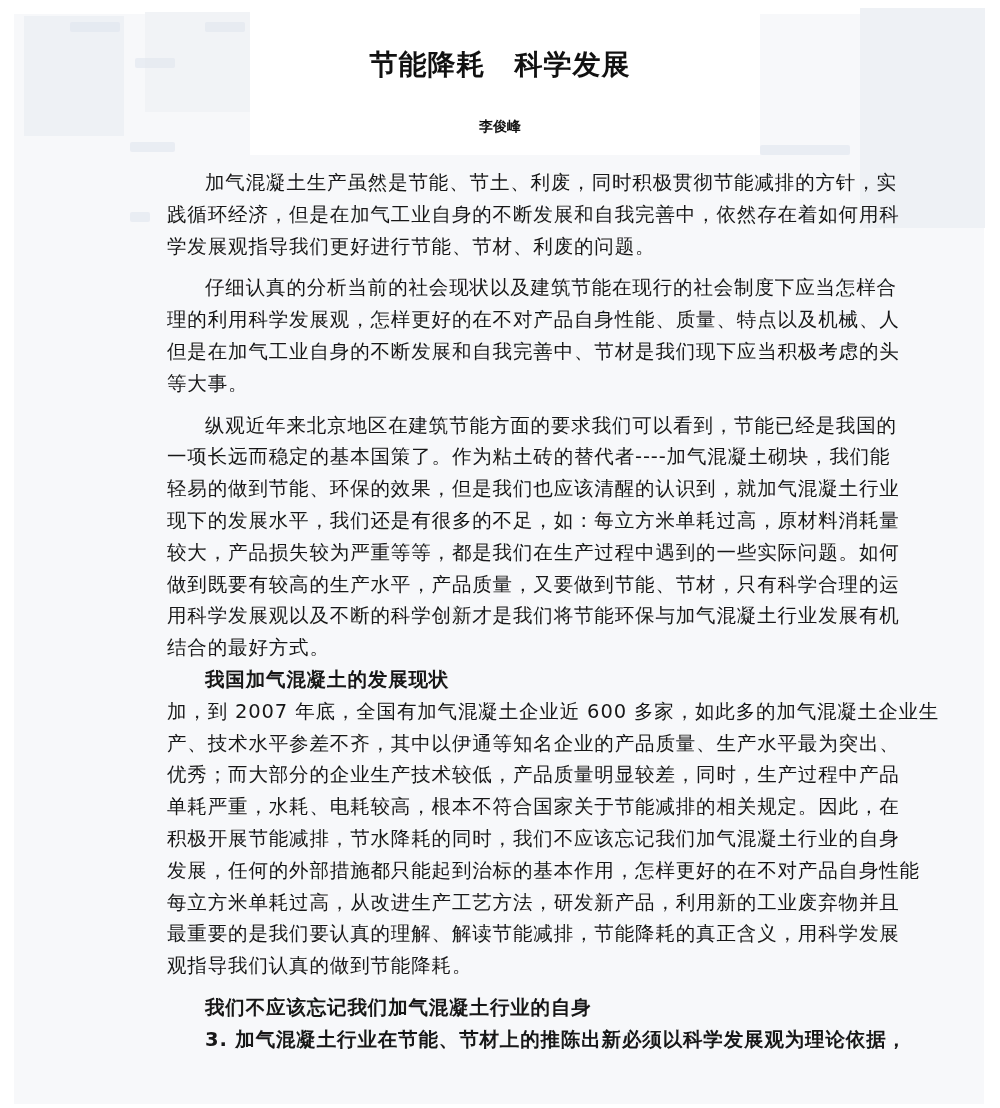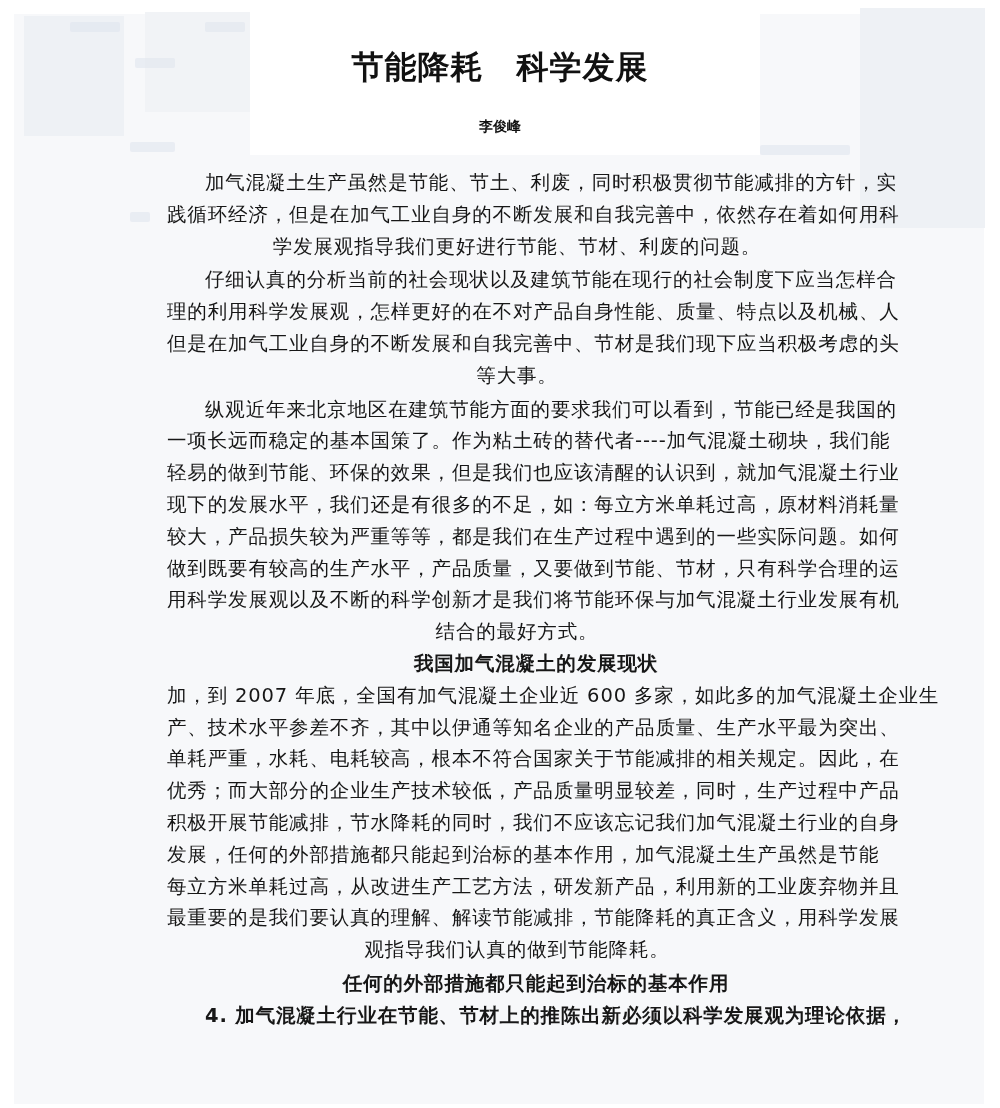--- a/index.html
+++ b/index.html
@@ -21,39 +21,39 @@
   .whiteblock {
     position:absolute; left:250px; top:10px; width:510px; height:145px;
     background:#ffffff;
   }
   .ghost-line {
     position:absolute; height:10px; background:#dfe4ec; opacity:.55; border-radius:2px;
   }
   .title {
     position:absolute; left:0; width:1000px; top:46px; text-align:center;
     font-family:"DejaVu Sans", "Liberation Sans", sans-serif;
-    font-size:32px; font-weight:bold; letter-spacing:1px; color:#111;
+    font-size:28px; font-weight:bold; letter-spacing:1px; color:#111;
     white-space:pre;
   }
   .author {
     position:absolute; left:0; width:1000px; top:118px; text-align:center;
     font-family:"DejaVu Sans", sans-serif;
     font-size:14px; font-weight:bold; color:#111;
   }
   .body {
-    position:absolute; left:167px; top:167px; width:700px;text-align:center;
+    position:absolute; left:167px; top:167px; width:700px;
   }
   .line {
     height:31.8px; line-height:31.8px;
     font-family:"DejaVu Sans", "Liberation Sans", sans-serif;
     font-size:19.5px; letter-spacing:0.85px; white-space:nowrap; color:#171717;
   }
   .line.indent { padding-left:38px; }
   .line.heading { font-weight:bold; padding-left:38px; }
-  .line.gap { margin-top:2px; }
+  .line.gap { margin-top:10px; }
 </style>
 </head>
 <body>
 
 <div class="scan"></div>
 <div class="ghost g1"></div>
 <div class="ghost g2"></div>
 <div class="ghost g3"></div>
 <div class="ghost-line" style="left:70px;top:22px;width:50px;"></div>
 <div class="ghost-line" style="left:205px;top:22px;width:40px;"></div>
@@ -83,23 +83,23 @@
   <div class="line">现下的发展水平，我们还是有很多的不足，如：每立方米单耗过高，原材料消耗量</div>
   <div class="line">较大，产品损失较为严重等等，都是我们在生产过程中遇到的一些实际问题。如何</div>
   <div class="line">做到既要有较高的生产水平，产品质量，又要做到节能、节材，只有科学合理的运</div>
   <div class="line">用科学发展观以及不断的科学创新才是我们将节能环保与加气混凝土行业发展有机</div>
   <div class="line">结合的最好方式。</div>
 
   <div class="line heading">我国加气混凝土的发展现状</div>
 
   <div class="line">加，到 2007 年底，全国有加气混凝土企业近 600 多家，如此多的加气混凝土企业生</div>
   <div class="line">产、技术水平参差不齐，其中以伊通等知名企业的产品质量、生产水平最为突出、</div>
+  <div class="line">优秀；而大部分的企业生产技术较低，产品质量明显较差，同时，生产过程中产品</div>
   <div class="line">单耗严重，水耗、电耗较高，根本不符合国家关于节能减排的相关规定。因此，在</div>
-  <div class="line">优秀；而大部分的企业生产技术较低，产品质量明显较差，同时，生产过程中产品</div>
   <div class="line">积极开展节能减排，节水降耗的同时，我们不应该忘记我们加气混凝土行业的自身</div>
-  <div class="line">发展，任何的外部措施都只能起到治标的基本作用，加气混凝土生产虽然是节能</div>
+  <div class="line">发展，任何的外部措施都只能起到治标的基本作用，怎样更好的在不对产品自身性能</div>
   <div class="line">每立方米单耗过高，从改进生产工艺方法，研发新产品，利用新的工业废弃物并且</div>
   <div class="line">最重要的是我们要认真的理解、解读节能减排，节能降耗的真正含义，用科学发展</div>
   <div class="line">观指导我们认真的做到节能降耗。</div>
 
-  <div class="line heading gap">任何的外部措施都只能起到治标的基本作用</div>
-  <div class="line heading">4. 加气混凝土行业在节能、节材上的推陈出新必须以科学发展观为理论依据，</div>
+  <div class="line heading gap">我们不应该忘记我们加气混凝土行业的自身</div>
+  <div class="line heading">3. 加气混凝土行业在节能、节材上的推陈出新必须以科学发展观为理论依据，</div>
 </div>
 
 </body></html>

